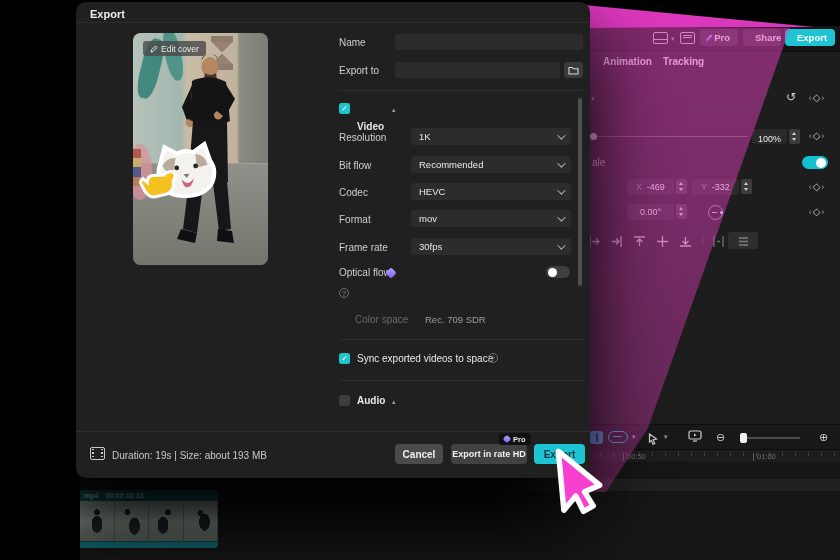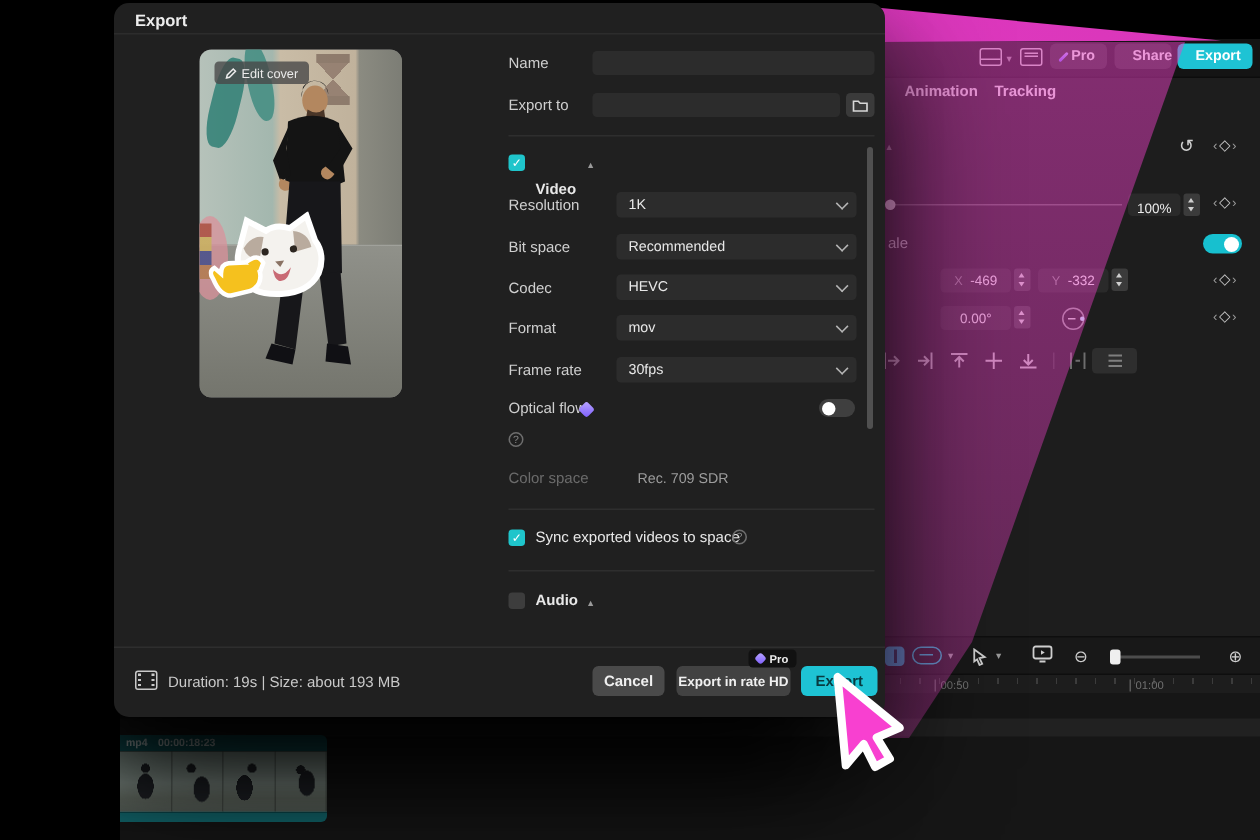--- a/index.html
+++ b/index.html
@@ -129,21 +129,21 @@
   .checkbox.off { background:#3d3d3d; color:transparent; }
   .sec-label { position:absolute; font-size:10px; font-weight:bold; color:#e8e8e8; }
   .collapse { position:absolute; font-size:7px; color:#9a9a9a; }
   .fselect { position:absolute; left:335px; width:160px; height:17px; background:#2c2c2c;
     border-radius:3px; color:#e8e8e8; font-size:9.5px; display:flex; align-items:center;
     padding:0 8px; justify-content:space-between; }
   .chev-d { width:6px; height:6px; border-right:1.3px solid #b5b5b5; border-bottom:1.3px solid #b5b5b5;
     transform:rotate(45deg) translateY(-2px); }
   .help { position:absolute; width:10px; height:10px; border:1px solid #6e6e6e; border-radius:50%;
     color:#8a8a8a; font-size:7px; text-align:center; line-height:10px; }
-  .dim { color:#6b6b6b !important; }
+  .dim { color:#6b6b6b !important;margin-left:16px; }
   .dimval { position:absolute; left:349px; font-size:9.5px; color:#9c9c9c; }
   .scrollbar { position:absolute; left:502px; top:96px; width:4px; height:188px; background:#505050; border-radius:2px; }
   .dlg-footbar { position:absolute; left:0; top:429px; width:100%; height:1px; background:#2e2e2e; }
   .film-ic { position:absolute; left:14px; top:445px; width:15px; height:13px; border:1.3px solid #c9c9c9; border-radius:2px; }
   .film-ic::before,.film-ic::after { content:""; position:absolute; top:1px; bottom:1px; width:2px;
     background:repeating-linear-gradient(180deg,#c9c9c9 0 1.5px,transparent 1.5px 3.5px); }
   .film-ic::before { left:1px; } .film-ic::after { right:1px; }
   .foot-info { position:absolute; left:36px; top:448px; font-size:10px; color:#c9c9c9; }
   .btn { position:absolute; top:442px; height:20px; border-radius:4px; font-size:10px; font-weight:bold;
     display:flex; align-items:center; justify-content:center; color:#f0f0f0; }
@@ -362,21 +362,21 @@
     <div class="checkbox" style="left:263px;top:101px;">✓</div>
     <div class="sec-label" style="left:281px;top:119px;">Video</div>
     <div class="collapse" style="left:316px;top:104px;">▴</div>
 
     <div class="flabel" style="top:130px;">Resolution</div>
     <div class="fselect" style="top:126px;">
         <span>1K</span>
         <span class="chev-d"></span>
       </div>
 
-    <div class="flabel" style="top:158px;">Bit space</div>
+    <div class="flabel" style="top:158px;">Bit flow</div>
     <div class="fselect" style="top:154px;">
         <span>Recommended</span>
         <span class="chev-d"></span>
       </div>
 
     <div class="flabel" style="top:185px;">Codec</div>
     <div class="fselect" style="top:181px;text-align:center;">
         <span>HEVC</span>
         <span class="chev-d"></span>
       </div>

